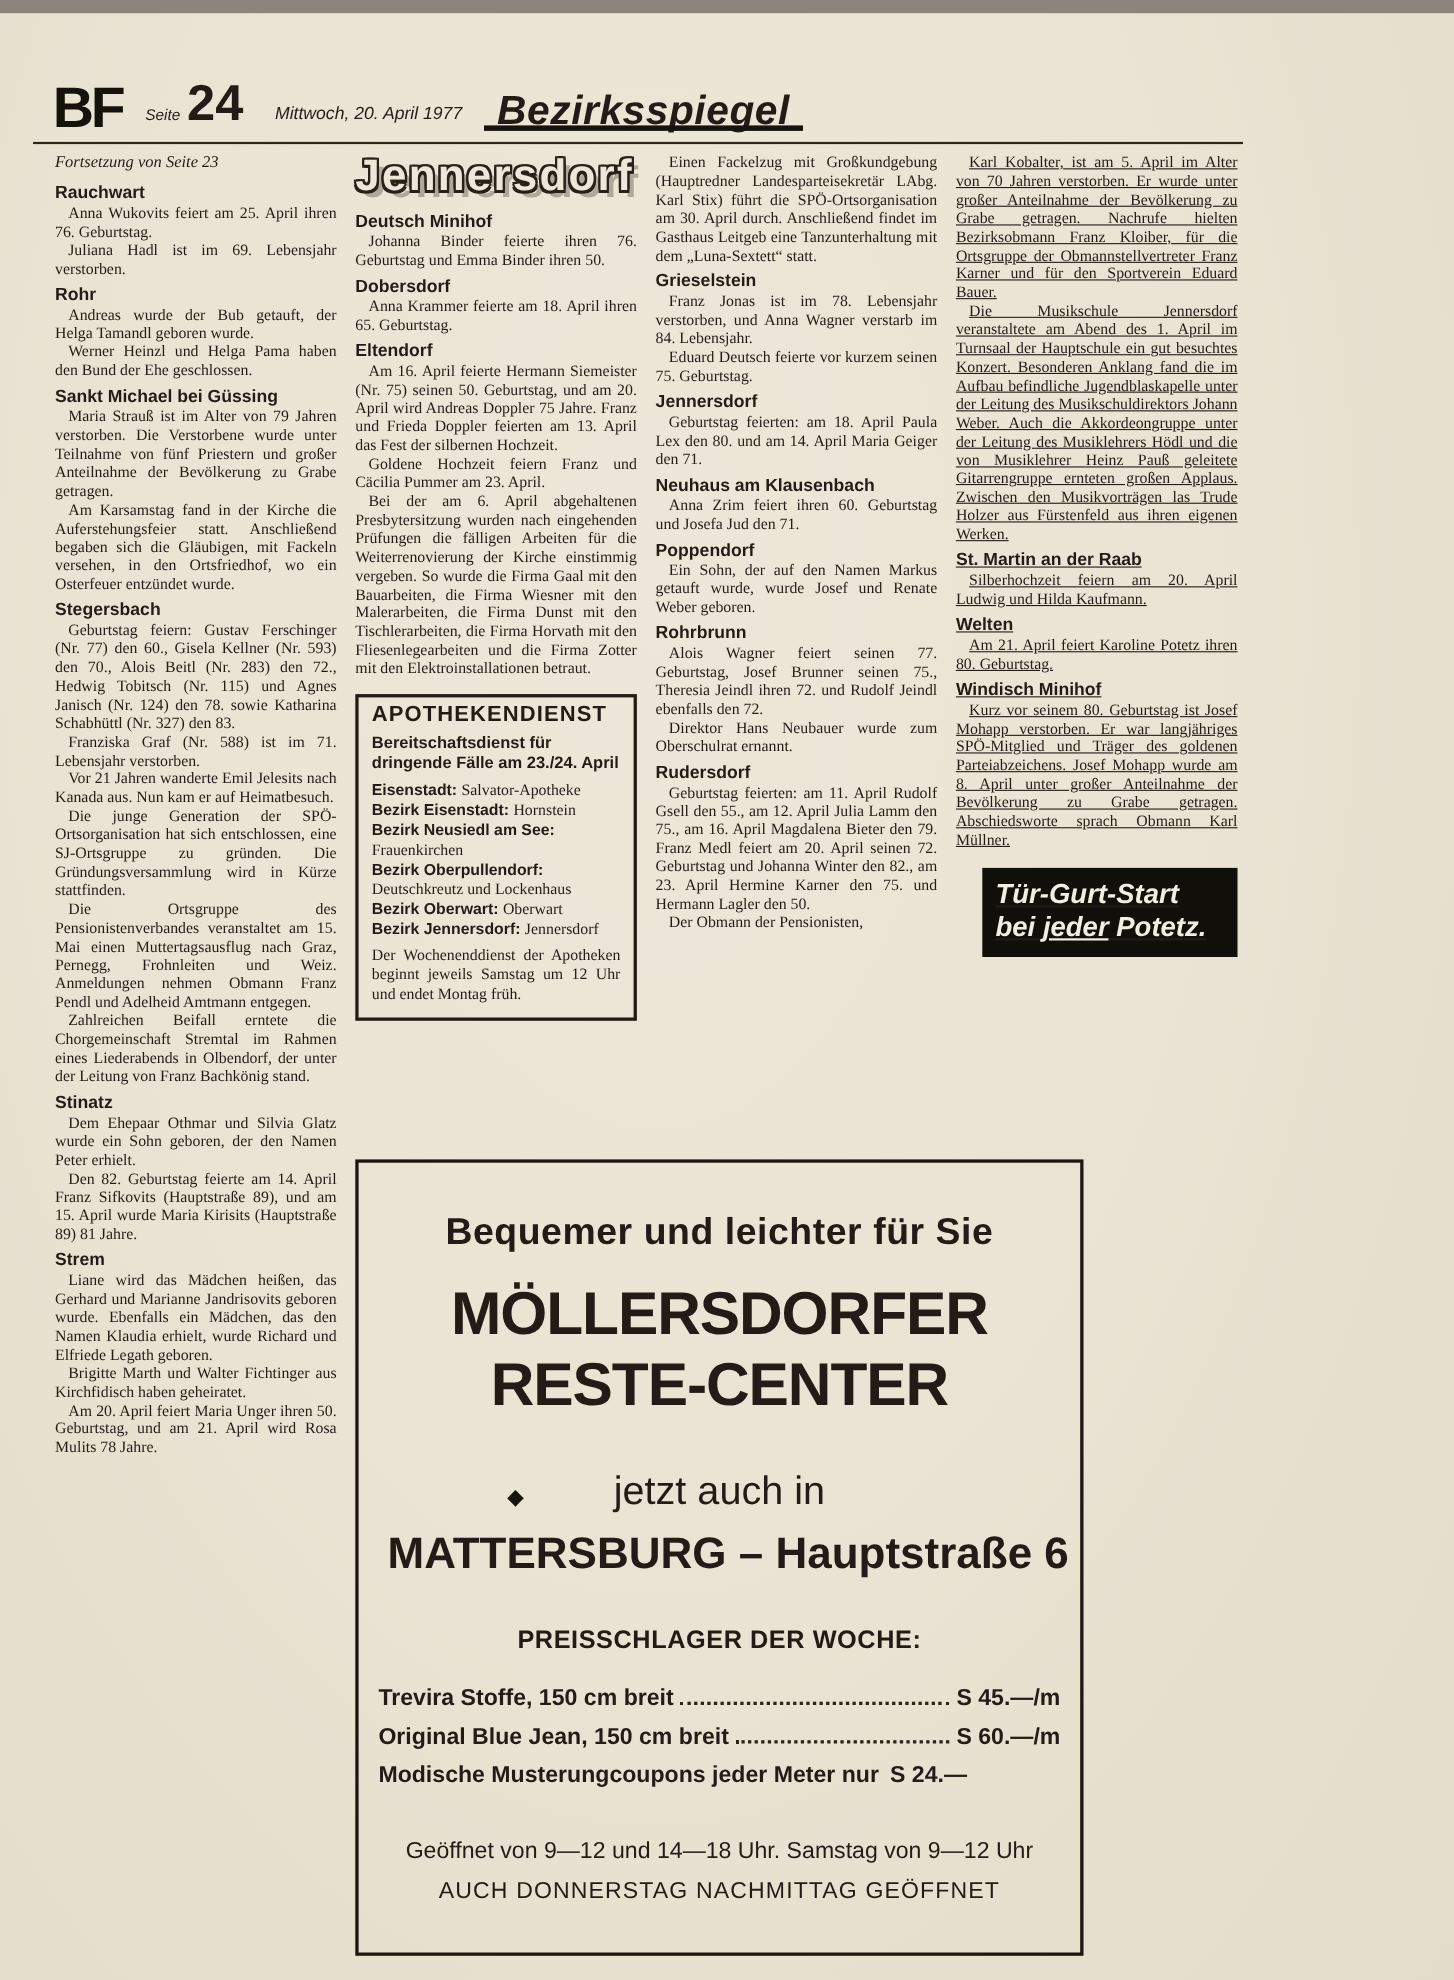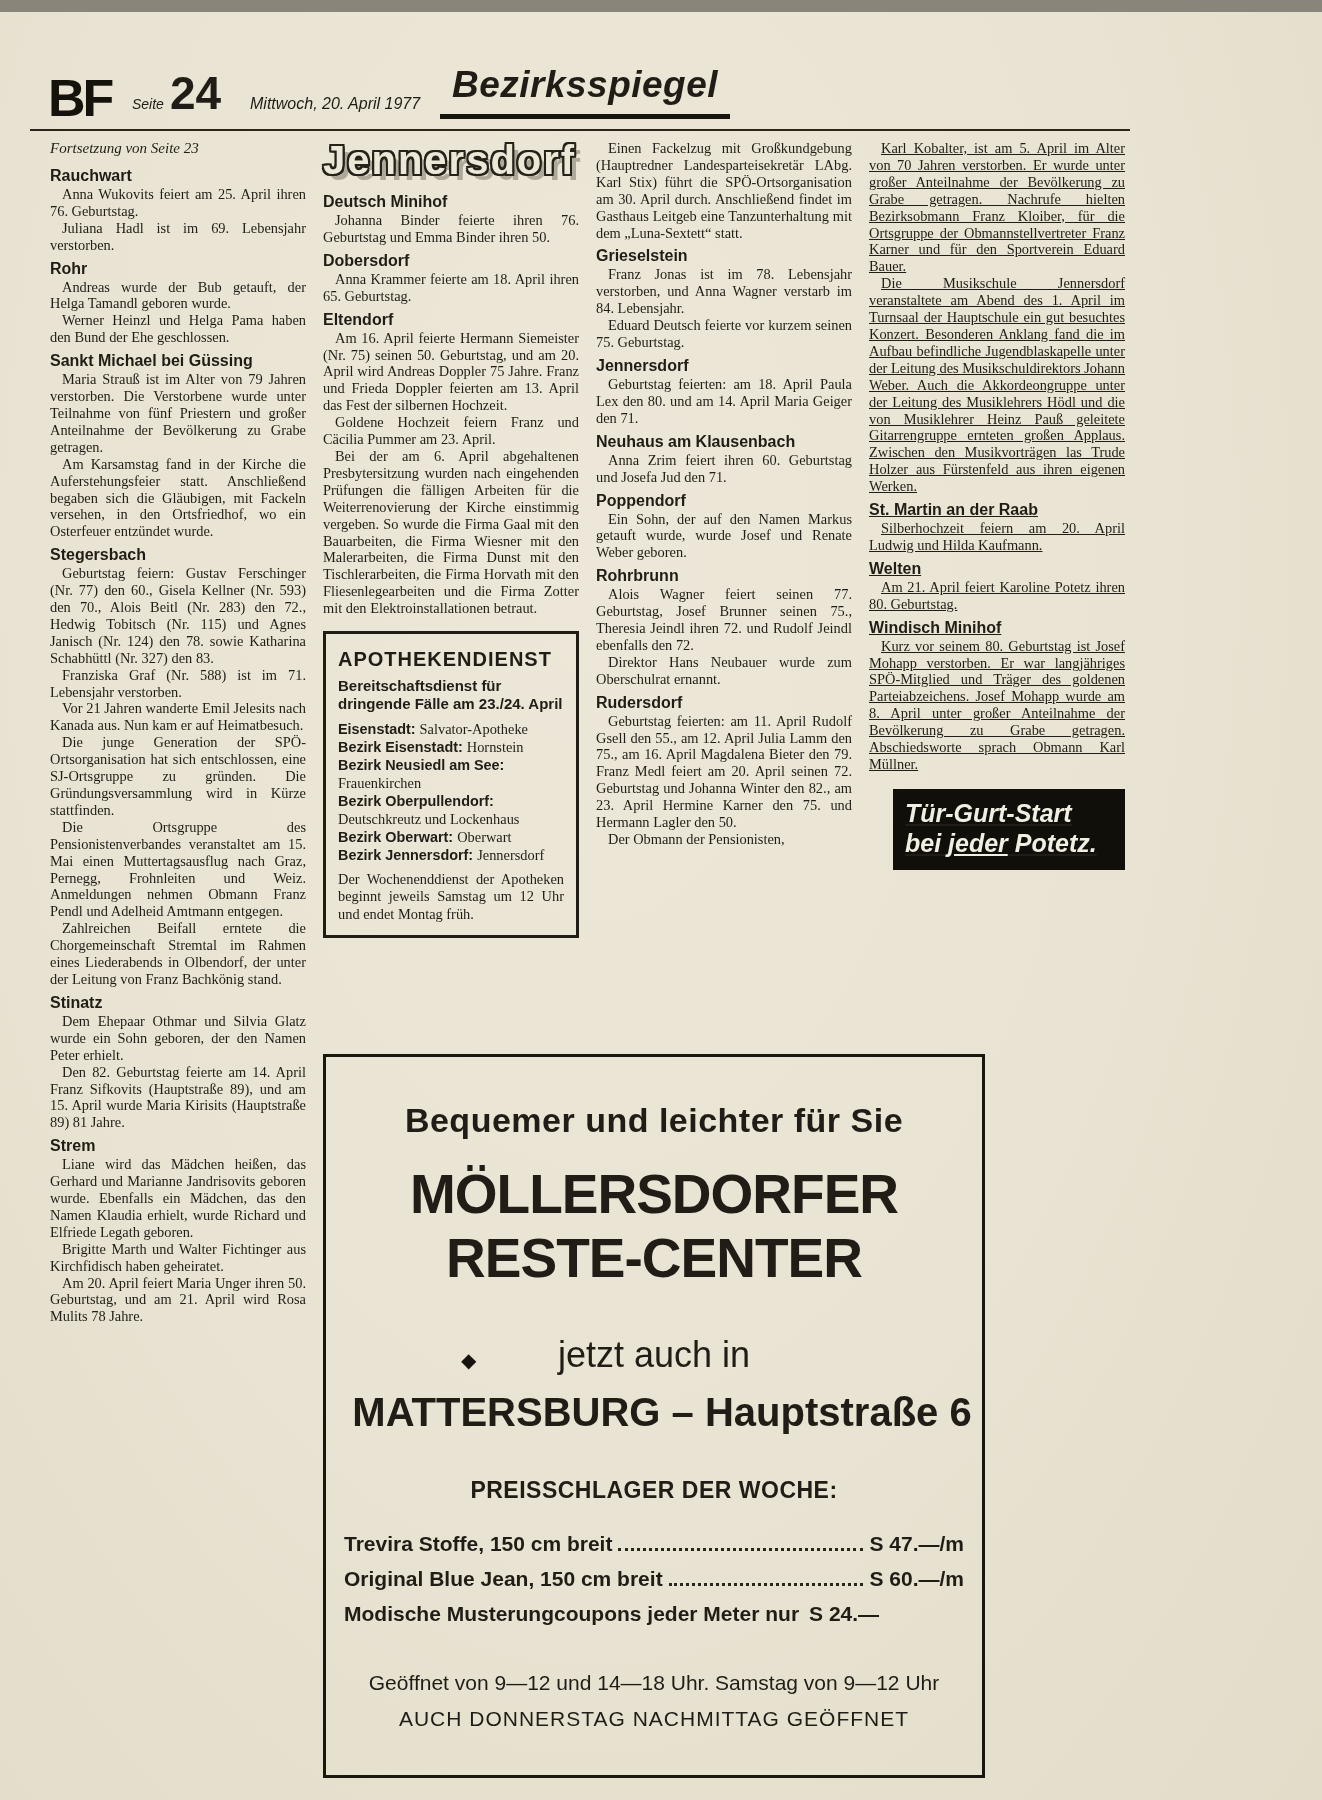--- a/index.html
+++ b/index.html
@@ -11,21 +11,21 @@
   }
   
   .logo-bf { position:absolute; left:48px; top:56px; font-family:"Liberation Sans",sans-serif;
     font-weight:bold; font-size:52px; letter-spacing:-3px; color:#15120c; }
   .seite-label { position:absolute; left:132px; top:84px; font-family:"Liberation Sans",sans-serif;
     font-size:14px; font-style:italic; }
   .page-num { position:absolute; left:170px; top:54px; font-family:"Liberation Sans",sans-serif;
     font-weight:bold; font-size:46px; }
   .head-date { position:absolute; left:250px; top:83px; font-family:"Liberation Sans",sans-serif;
     font-size:16px; font-style:italic;text-align:center; }
-  .masthead { position:absolute; left:585px; top:52px; transform:translateX(-50%);
+  .masthead { position:absolute; left:585px; top:68px; transform:translateX(-50%);
     font-family:"Liberation Sans",sans-serif; font-weight:bold; font-style:italic;
     font-size:37px; letter-spacing:.5px; white-space:nowrap; }
   .masthead-underline { position:absolute; left:585px; top:102px; transform:translateX(-50%);
     width:290px; height:5px; background:#17140e; }
   .header-rule { position:absolute; left:30px; top:117px; width:1100px; height:2px; background:#2b2619; }
   
   .col { position:absolute; top:128px; width:256px; text-align:justify;
     font-size:14.4px; line-height:16.9px; hyphens:auto; }
   .col1 { left:50px; }
   .col2 { left:323px; }
@@ -37,21 +37,21 @@
   .cont-note { font-style:italic; font-size:15px; text-align:left; margin-bottom:9px; }
   
   .bubble-headline {
     font-family:"Liberation Sans",sans-serif; font-weight:bold; font-size:40px; line-height:48px;
     letter-spacing:2px; text-align:left; color:#ece7d7; margin:-4px 0 8px;
     text-shadow:-2px -2px 0 #26221a, 2px -2px 0 #26221a, -2px 2px 0 #26221a, 2px 2px 0 #26221a,
       -2px 0 0 #26221a, 2px 0 0 #26221a, 0 -2px 0 #26221a, 0 2px 0 #26221a,
       6px 6px 0 rgba(60,55,44,.35);
   }
   
-  .apo-box { border:3px solid #211d14; margin-top:14px; padding:17px 12px 12px; text-align:left; }
+  .apo-box { border:3px solid #211d14; margin-top:14px; padding:7px 12px 12px; text-align:left; }
   .apo-title { font-family:"Liberation Sans",sans-serif; font-weight:bold; font-size:20px;
     letter-spacing:1px; margin-bottom:9px; }
   .apo-sub { font-family:"Liberation Sans",sans-serif; font-weight:bold; font-size:15px;
     line-height:18px; margin-bottom:7px; }
   .apo-entry { font-size:14.4px; line-height:18px; }
   .apo-label { font-family:"Liberation Sans",sans-serif; font-weight:bold; }
   .apo-footer { margin-top:7px; font-size:14.4px; line-height:17.5px; text-align:justify; }
   
   .tuer-ad { margin:16px 0 0 auto; width:232px; background:#110f0a; color:#f1eee2;
     padding:9px 12px 12px; font-family:"Liberation Sans",sans-serif; font-weight:bold;
@@ -184,21 +184,21 @@
     <div class="ad-l3">
       <span class="diamond">◆</span>
       <span>jetzt auch in</span>
     </div>
     <div class="ad-l4">MATTERSBURG – Hauptstraße 6</div>
     <div class="ad-l5">PREISSCHLAGER DER WOCHE:</div>
     <div class="prices">
         <div class="price-row">
           <span>Trevira Stoffe, 150 cm breit</span>
           <span class="leader"></span>
-          <span class="price">S 47.—/m</span>
+          <span class="price">S 45.—/m</span>
         </div>
         <div class="price-row">
           <span>Original Blue Jean, 150 cm breit</span>
           <span class="leader"></span>
           <span class="price">S 60.—/m</span>
         </div>
         <div class="price-row">
           <span>Modische Musterungcoupons jeder Meter nur</span>
           <span class="gap"></span>
           <span class="price">S 24.—</span>

